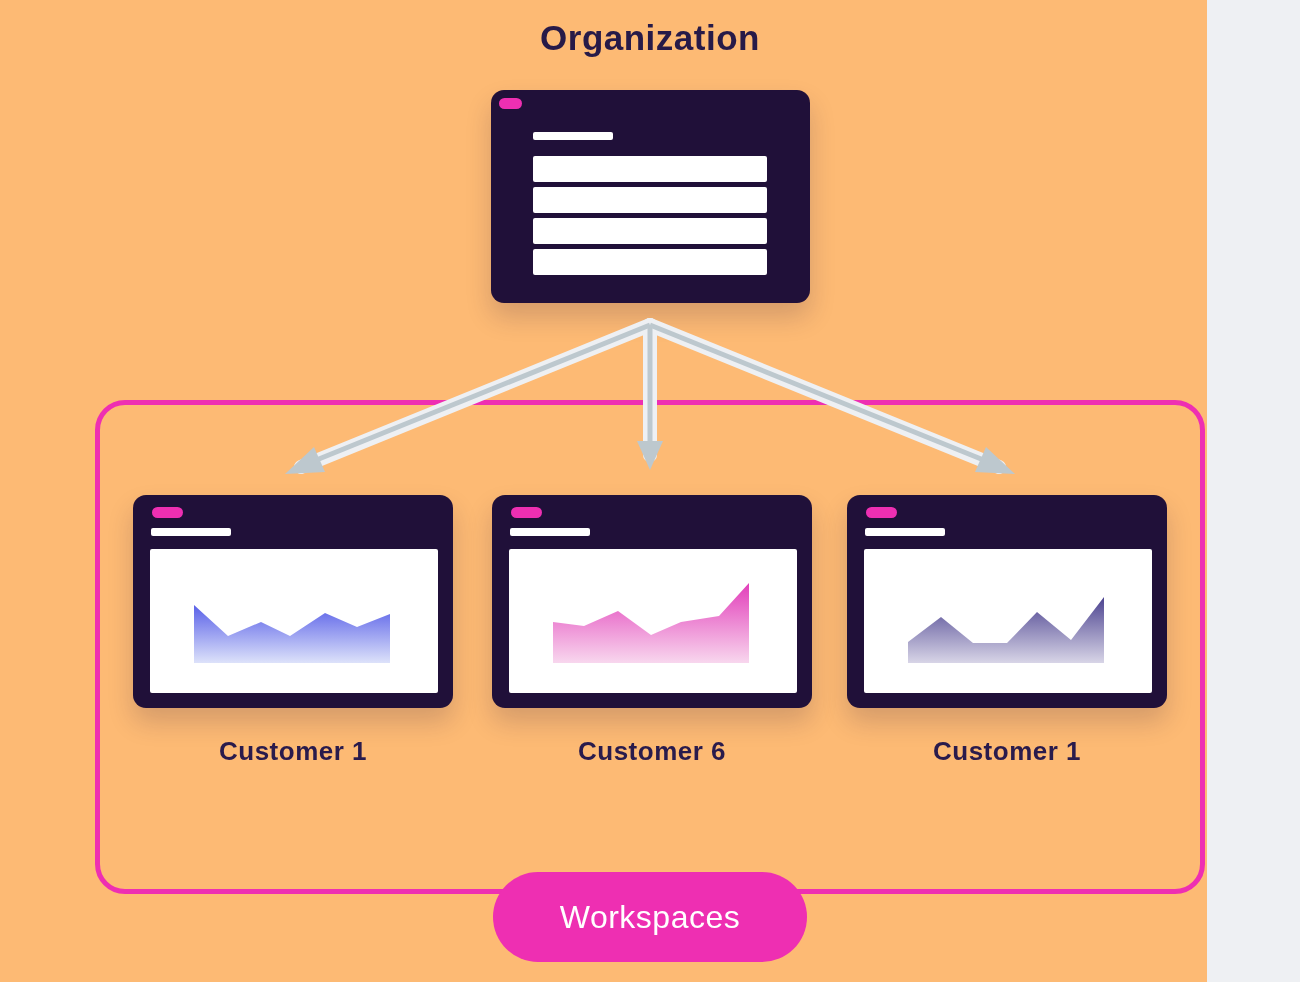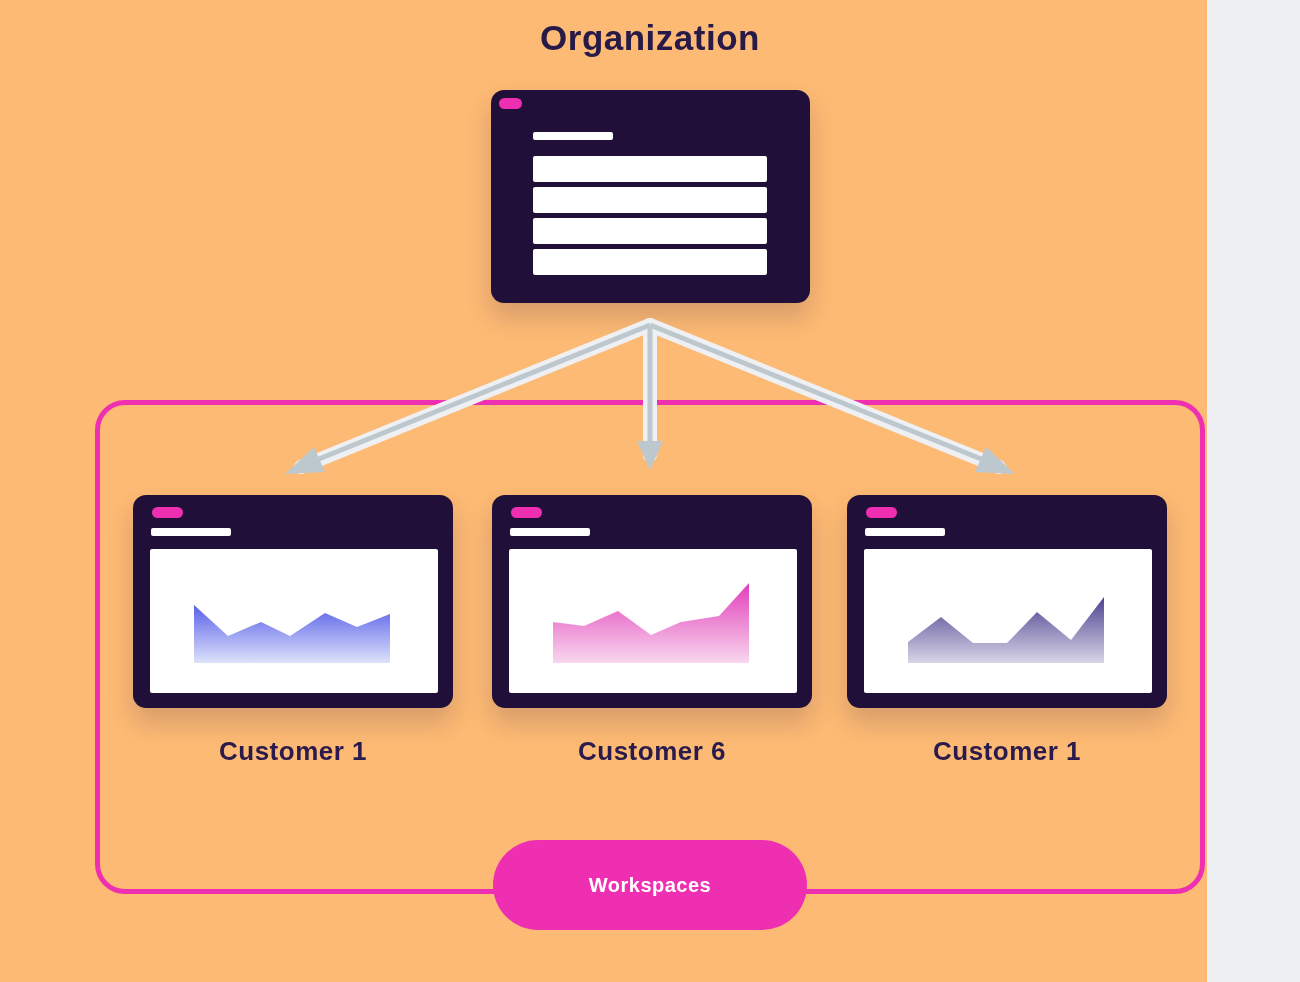--- a/index.html
+++ b/index.html
@@ -37,23 +37,23 @@
   .screen{position:absolute;left:17px;top:54px;width:288px;height:144px;
     background:#ffffff;border-radius:2px;}
   .chart{position:absolute;left:44px;bottom:30px;width:196px;display:block;}
   .chart-0{height:58px;} .chart-1{height:80px;} .chart-2{height:66px;}
   .card-pos-0{left:133px;} .card-pos-1{left:492px;} .card-pos-2{left:847px;}
 
   .customer-label{position:absolute;top:736px;width:320px;text-align:center;
     font-size:26px;font-weight:700;letter-spacing:.5px;color:#2a1b4c;z-index:2;}
   .label-pos-0{left:133px;} .label-pos-1{left:492px;} .label-pos-2{left:847px;}
 
-  .workspaces-pill{position:absolute;left:493px;top:840px;width:314px;height:90px;
+  .workspaces-pill{position:absolute;left:493px;top:872px;width:314px;height:90px;
     background:#ee2fb2;border-radius:46px;z-index:4;display:flex;align-items:center;
-    justify-content:center;font-size:20px;font-weight:700;color:#ffffff;letter-spacing:.5px;}
+    justify-content:center;font-size:32px;font-weight:400;color:#ffffff;letter-spacing:.5px;}
 </style>
 </head>
 <body>
 
 <div class="canvas">
 
   <div class="org-title">Organization</div>
 
   <div class="window org-window">
     <span class="pill"></span>

